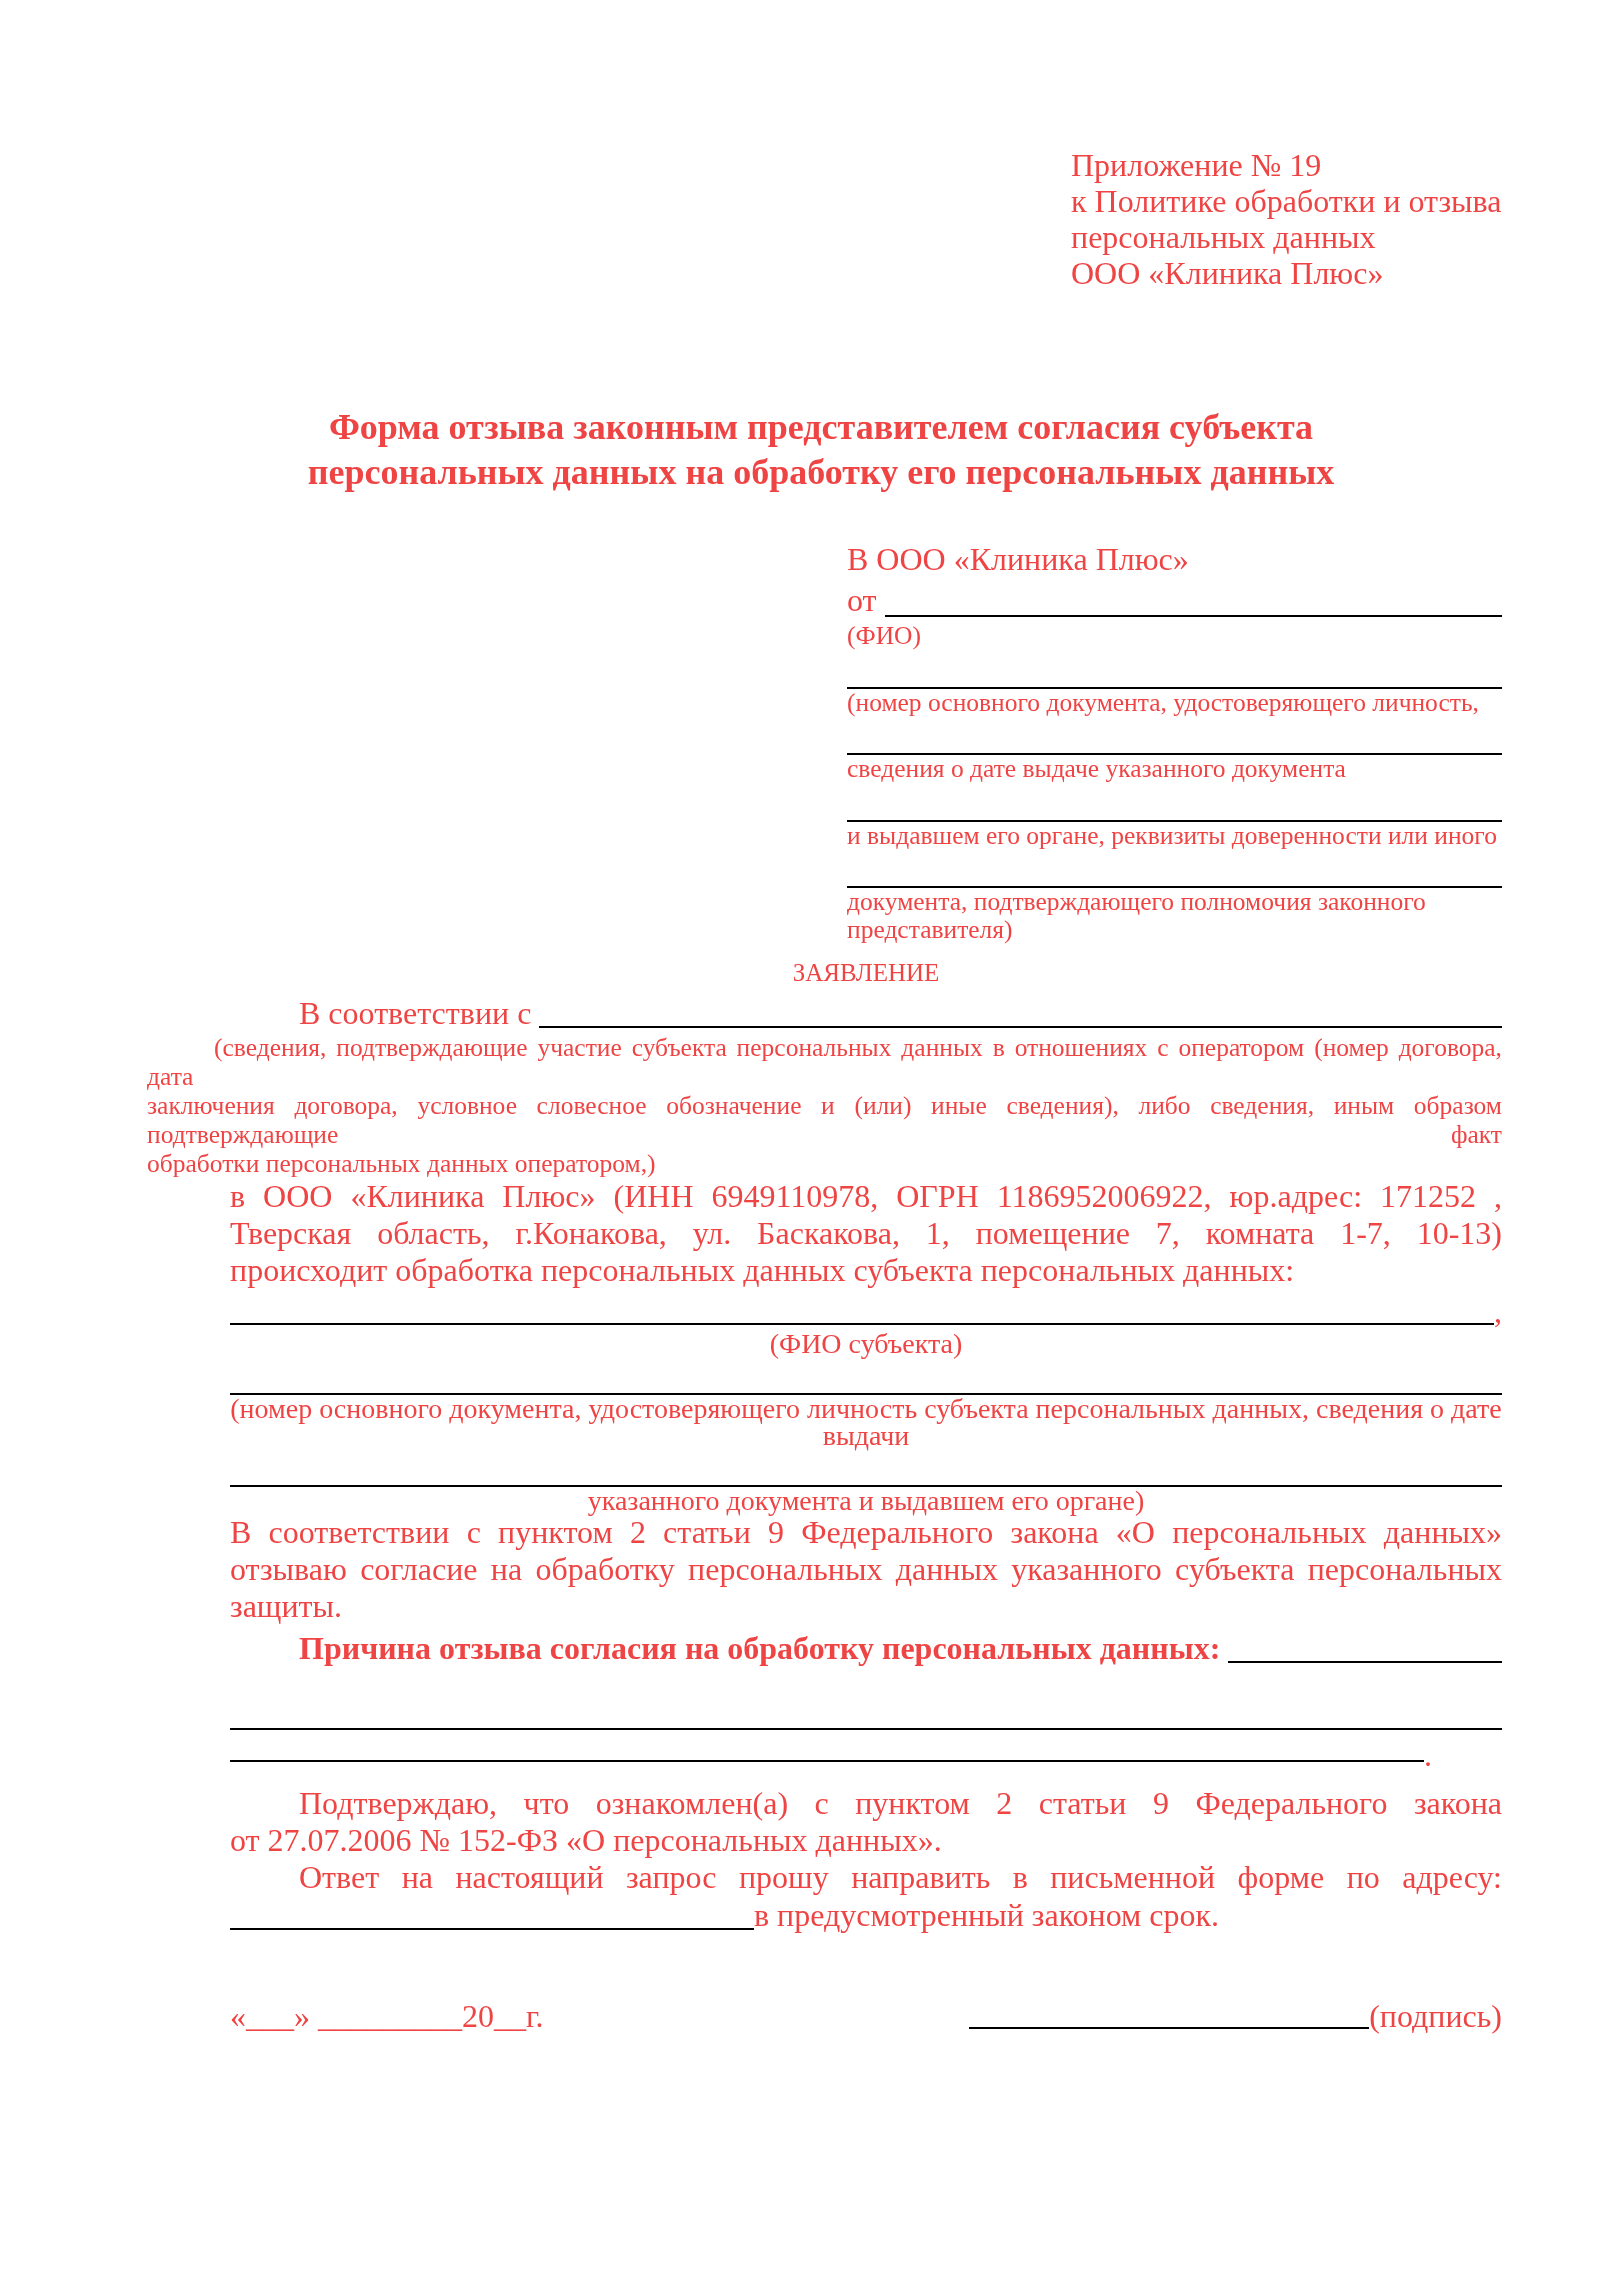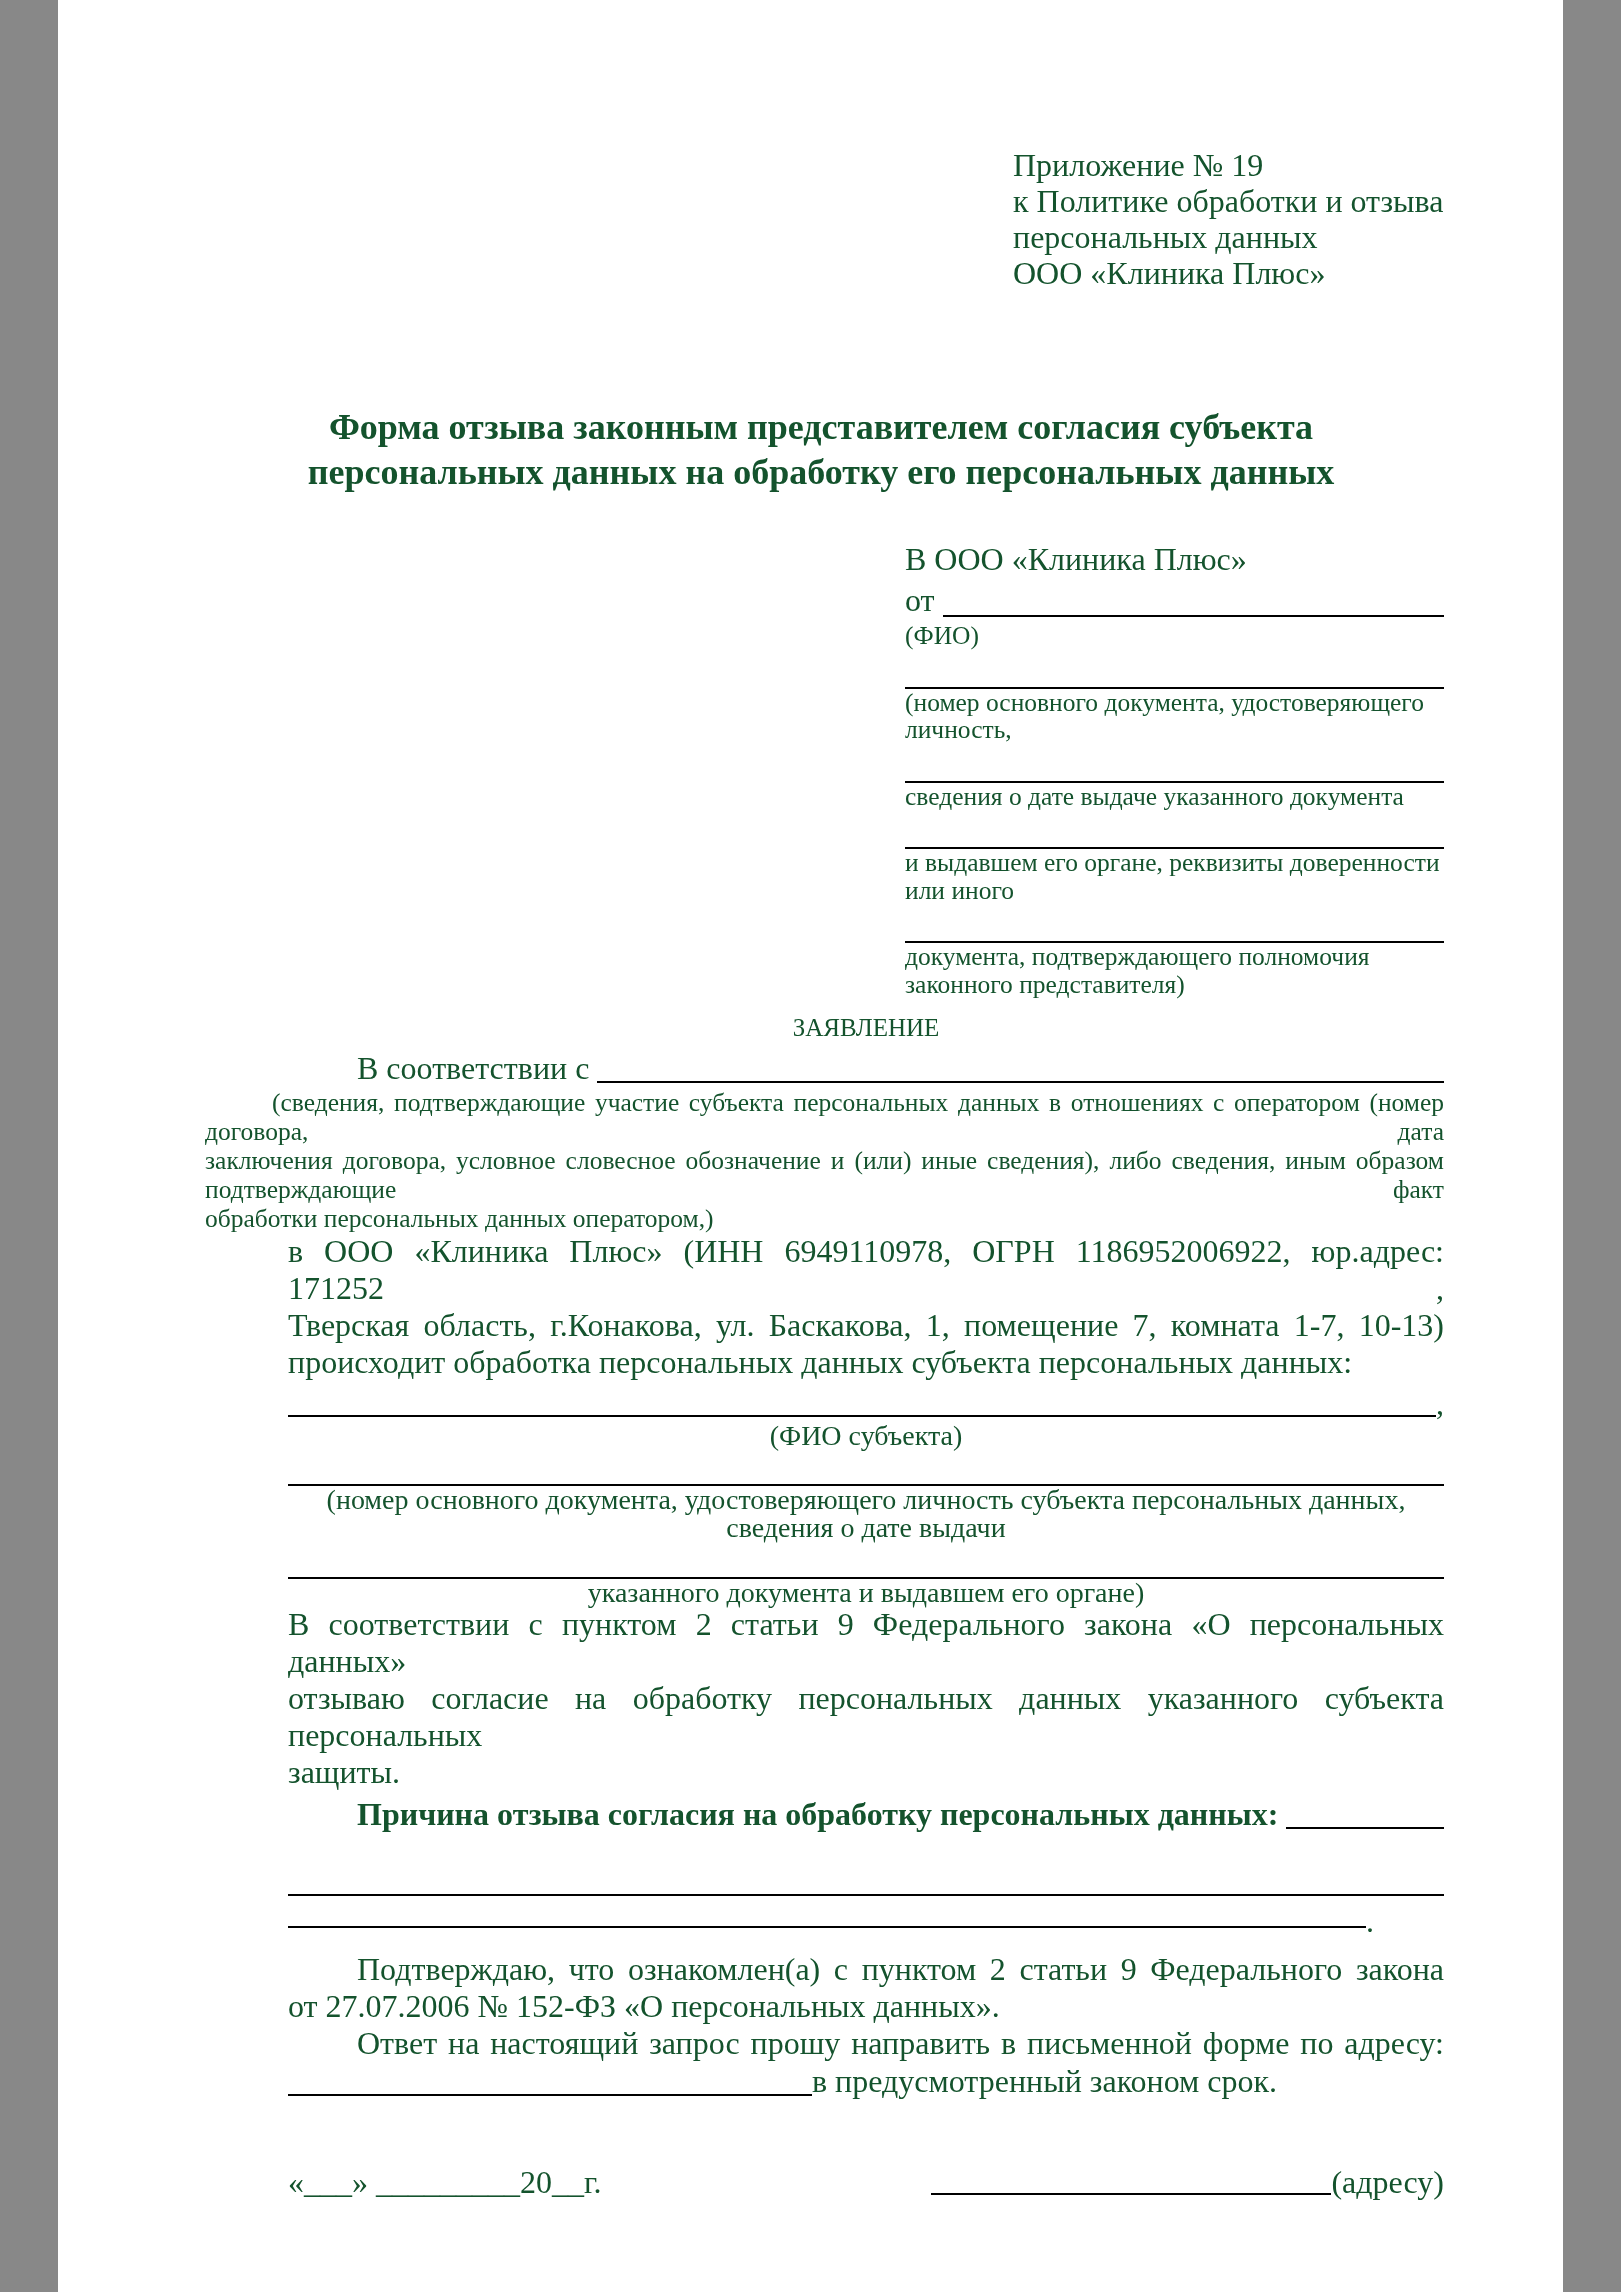--- a/index.html
+++ b/index.html
@@ -1,22 +1,22 @@
 <!DOCTYPE html>
 <html><head>
 <meta charset="utf-8">
 <style>
   html, body { margin: 0; padding: 0; background: #888; }
   .page {
     position: relative;
-    width: 1505px;
+    width: 1621px;
     height: 2293px;
     margin: 0 auto;
     background: #ffffff;
-    color: #14532d;
+    color: #ef4444;
     font-family: "Liberation Serif", "DejaVu Serif", serif;
     font-size: 32px;
     box-sizing: border-box;
     padding: 147px 119px 0 230px;
     overflow: hidden;
   }
   
   .appendix {
     margin-left: auto;
     width: 431px;
@@ -200,18 +200,18 @@
   </div>
   <div class="reply-row">
     <span class="line"></span>
     <span class="tail">в предусмотренный законом срок.</span>
   </div>
 
   <div class="footer-row">
     <span>«___» _________20__г.</span>
     <span class="sig-group">
       <span class="line"></span>
-      <span>(адресу)</span>
+      <span>(подпись)</span>
     </span>
   </div>
 
 </div>
 
 
 </body></html>

